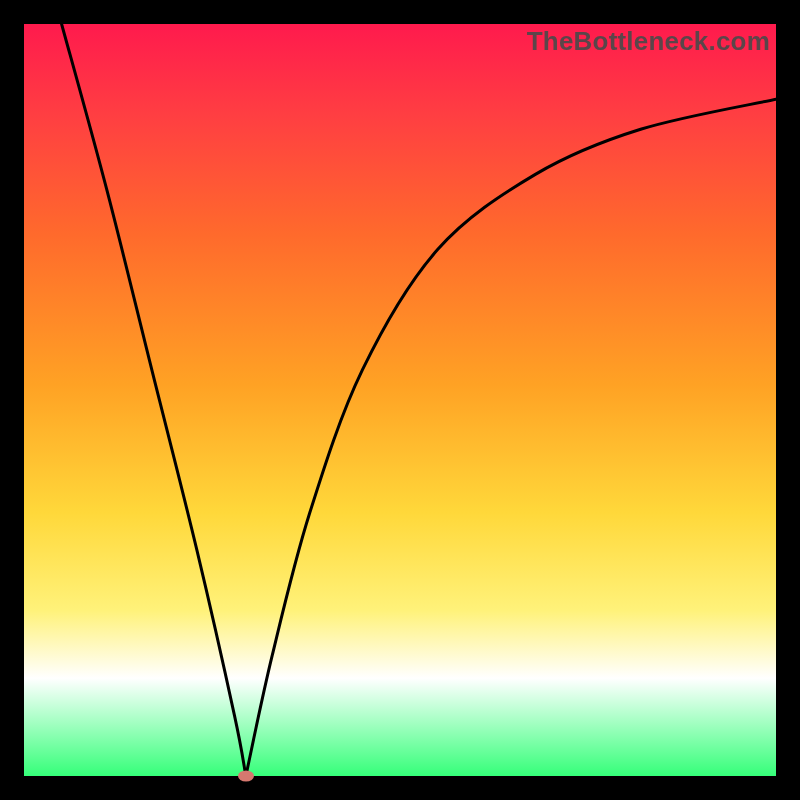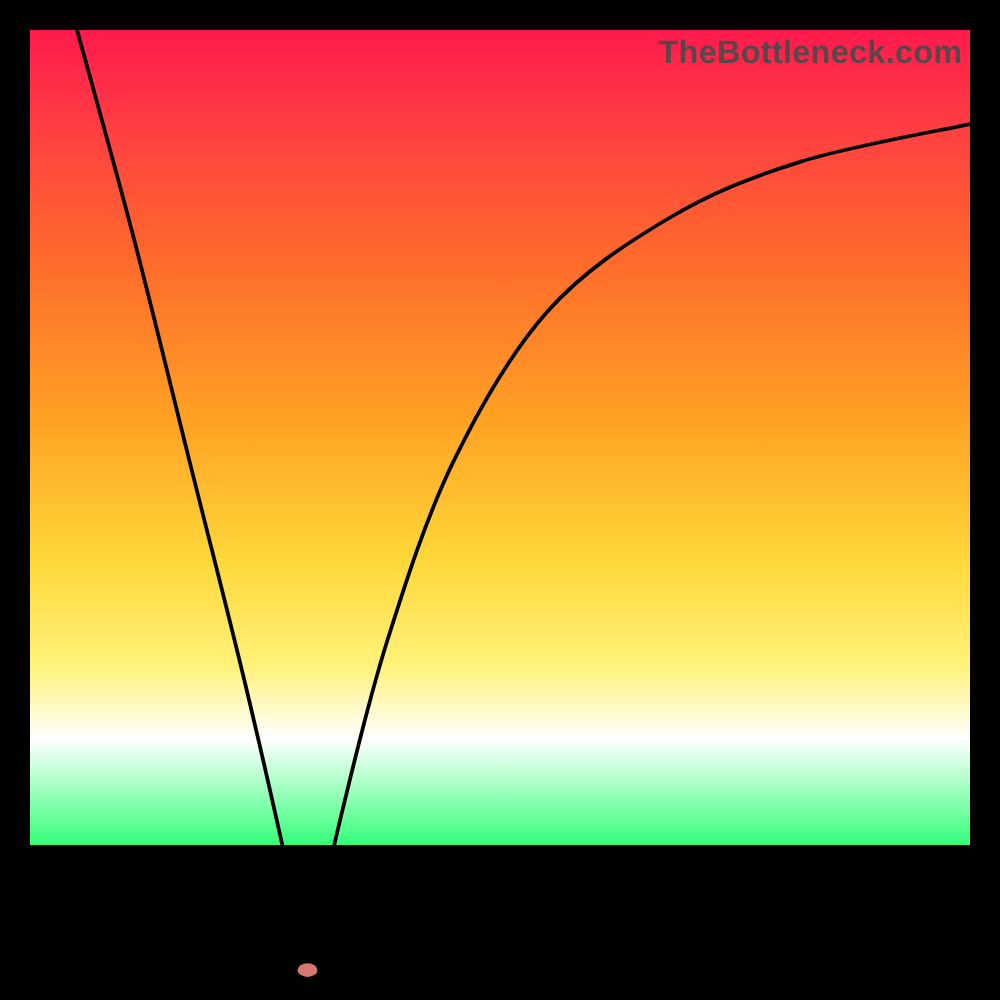--- a/index.html
+++ b/index.html
@@ -9,21 +9,21 @@
     height: 800px;
     background: #000;
     font-family: Arial, Helvetica, sans-serif;
     overflow: hidden;
   }
   .frame {
     position: absolute;
     left: 24px;
     top: 24px;
     width: 752px;
-    height: 652px;
+    height: 752px;
     background: linear-gradient(
       to bottom,
       #ff1a4d 0%,
       #ff3e42 12%,
       #ff6a2c 28%,
       #ffa224 48%,
       #ffd83a 65%,
       #fff27a 78%,
       #ffffff 87%,
       #35ff79 100%

